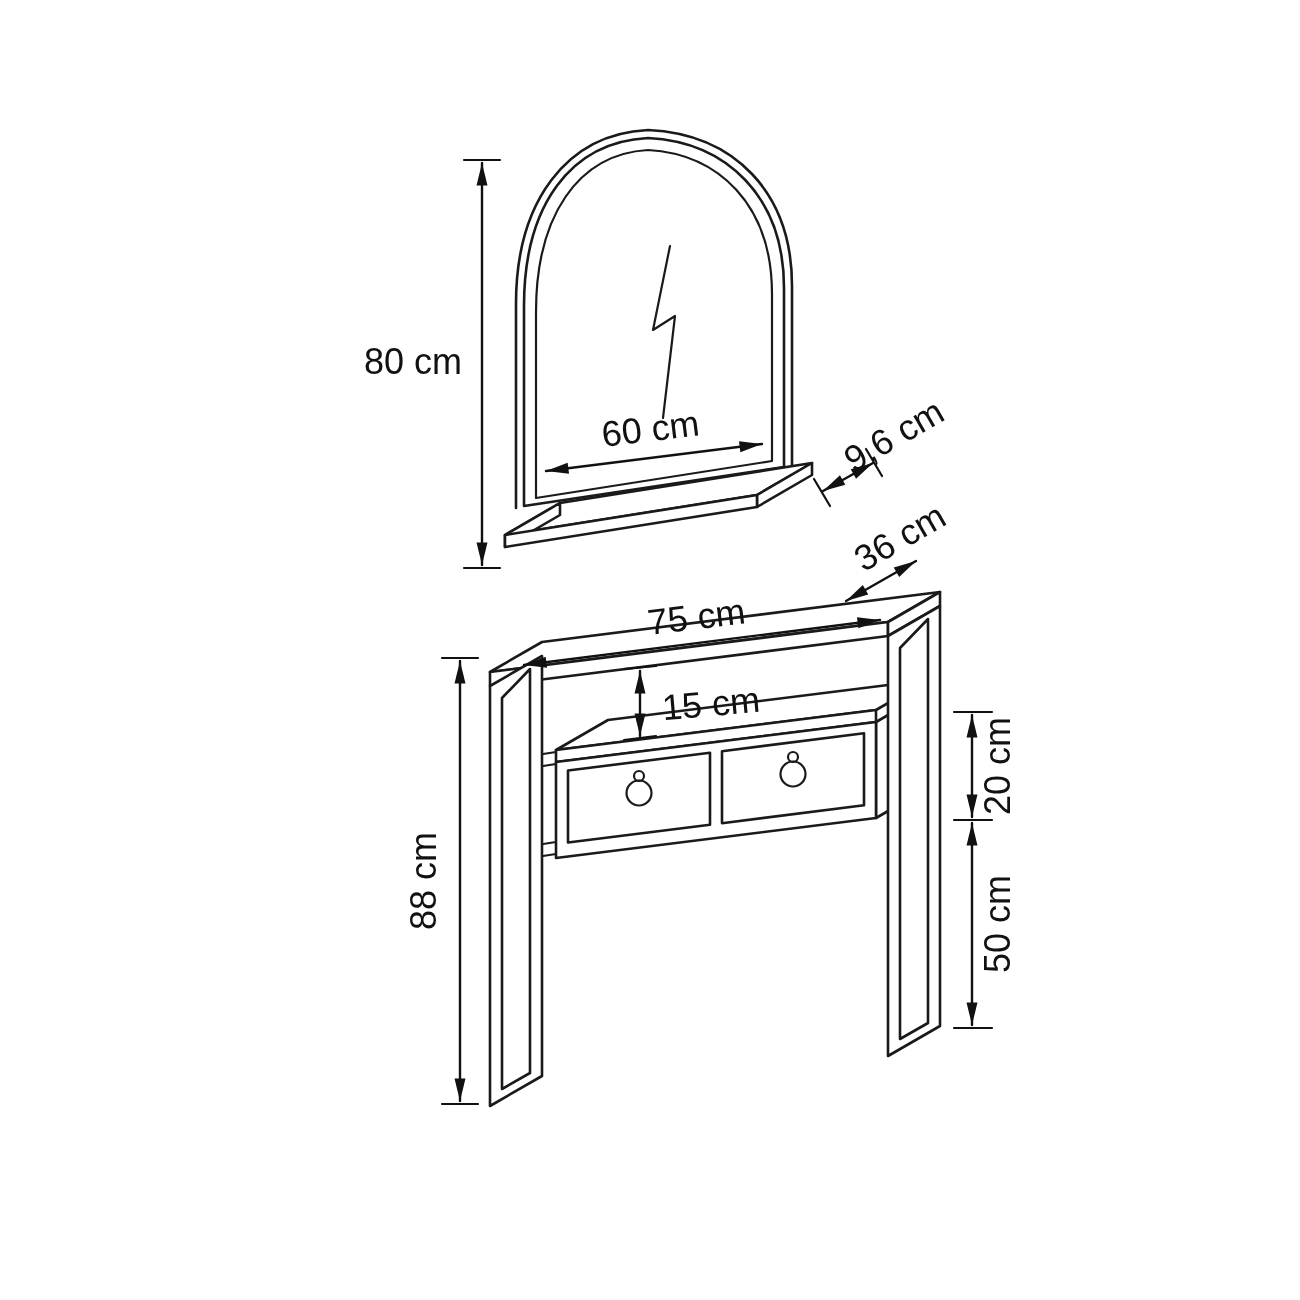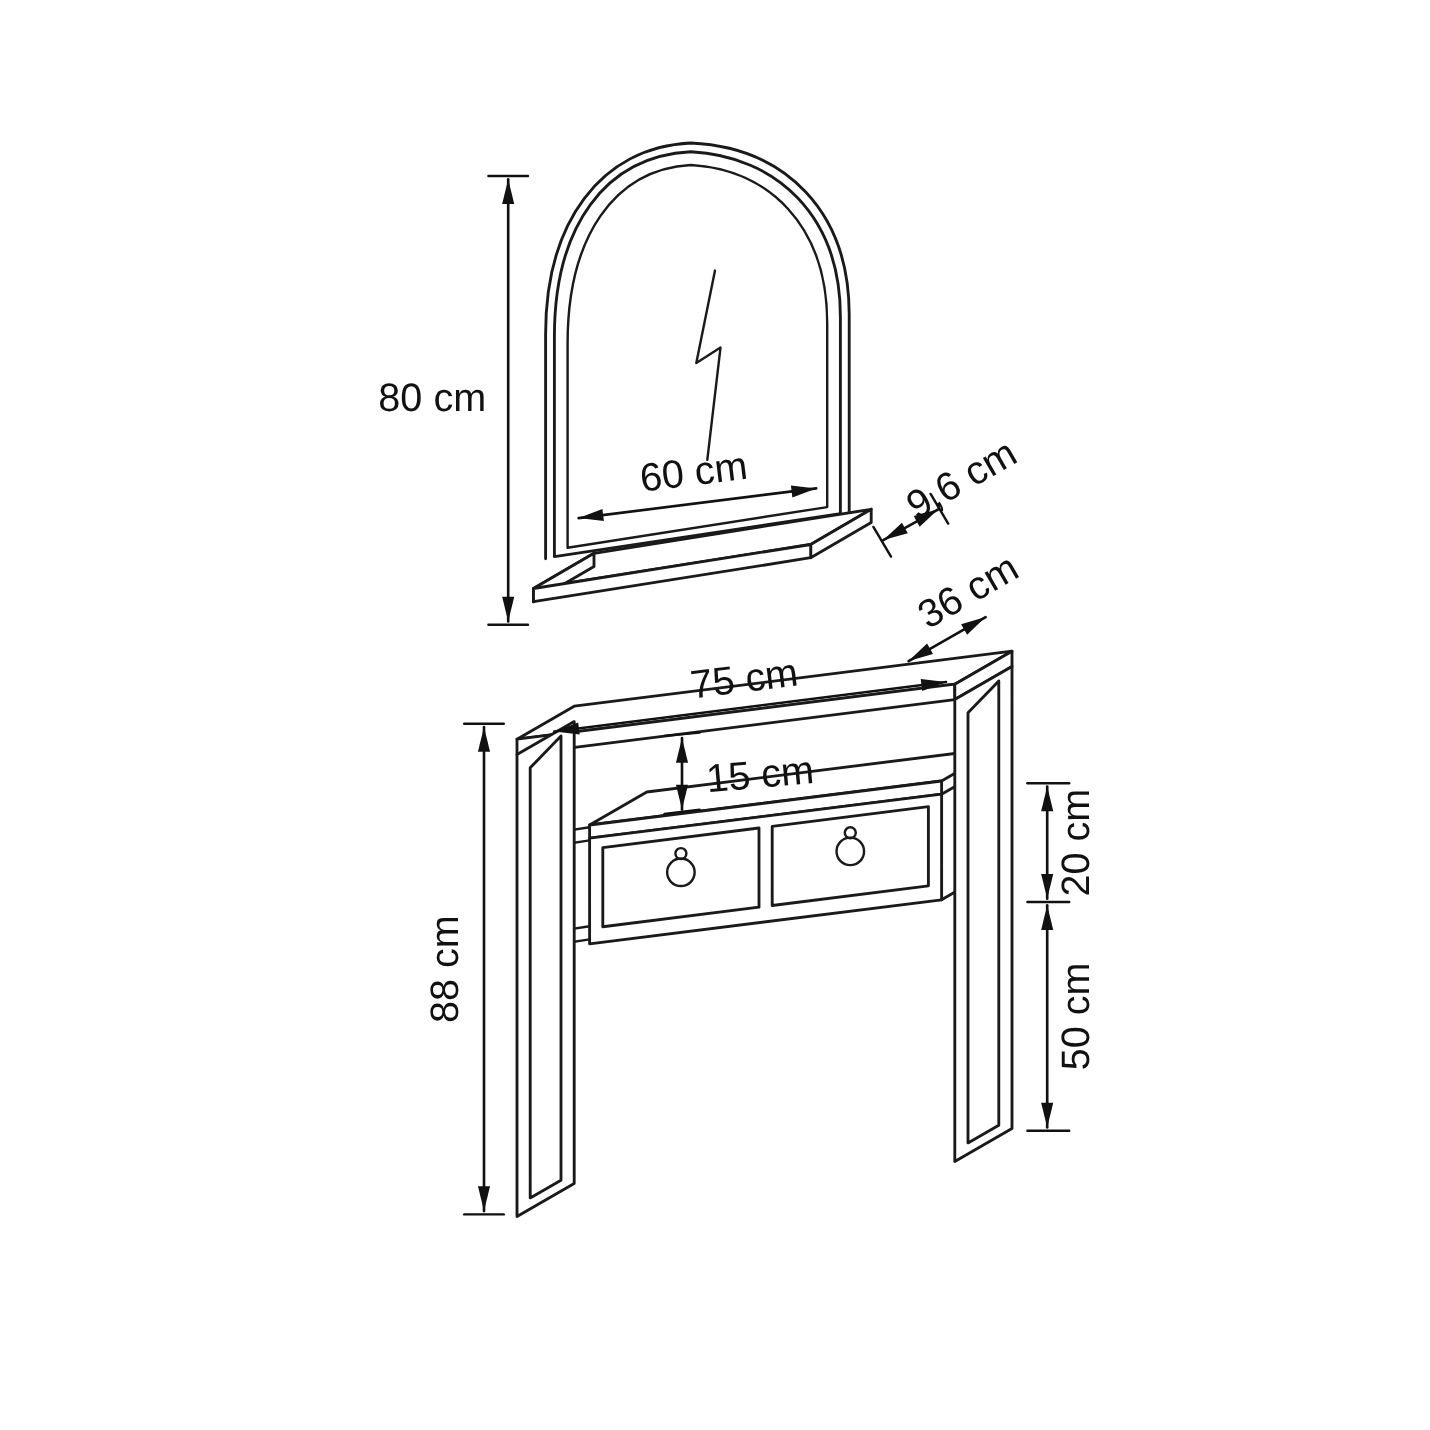--- a/index.html
+++ b/index.html
@@ -6,20 +6,21 @@
     margin: 0;
     padding: 0;
     background: #ffffff;
   }
   #stage {
     width: 1050px;
     height: 1300px;
     background: #ffffff;
     position: relative;
     font-family: "Liberation Sans", sans-serif;
+    padding-left: 20px;
   }
   svg { display: block; }
   .ln   { fill: none; stroke: #1a1a1a; stroke-width: 2.6; stroke-linejoin: round; stroke-linecap: round; }
   .fw   { fill: #ffffff; stroke: #1a1a1a; stroke-width: 2.6; stroke-linejoin: round; }
   .thin { fill: none; stroke: #1a1a1a; stroke-width: 2.2; stroke-linejoin: round; stroke-linecap: round; }
   .dim  { fill: none; stroke: #111111; stroke-width: 2.4; stroke-linecap: round; }
   .tick { fill: none; stroke: #111111; stroke-width: 2.2; stroke-linecap: round; }
   .lbl  { font-family: "Liberation Sans", sans-serif; font-size: 36px; fill: #111111; }
 </style>
 </head>

